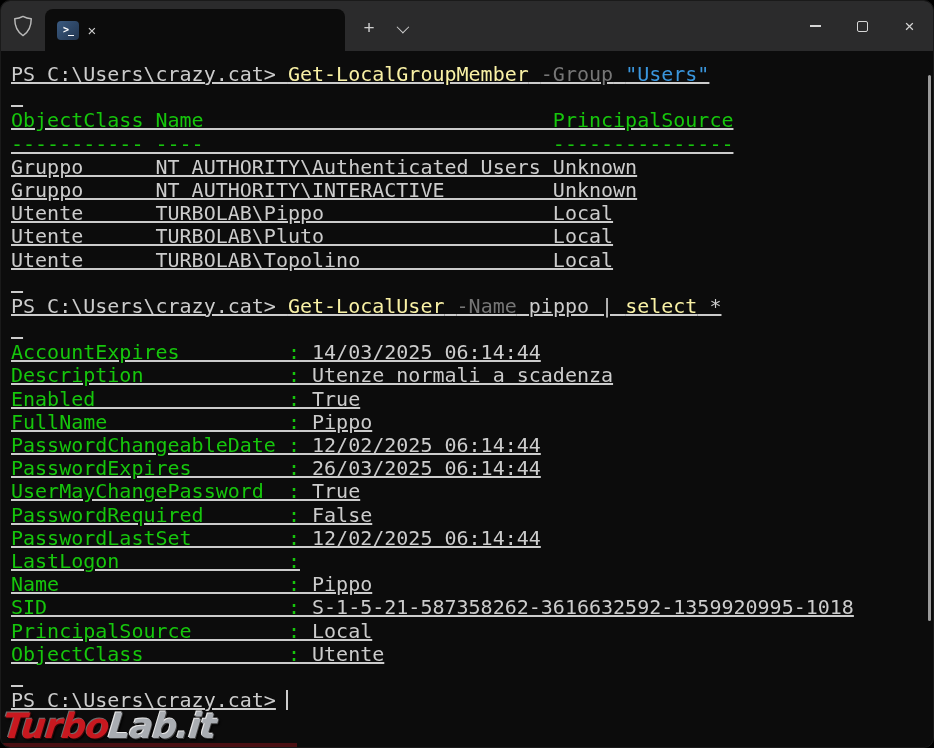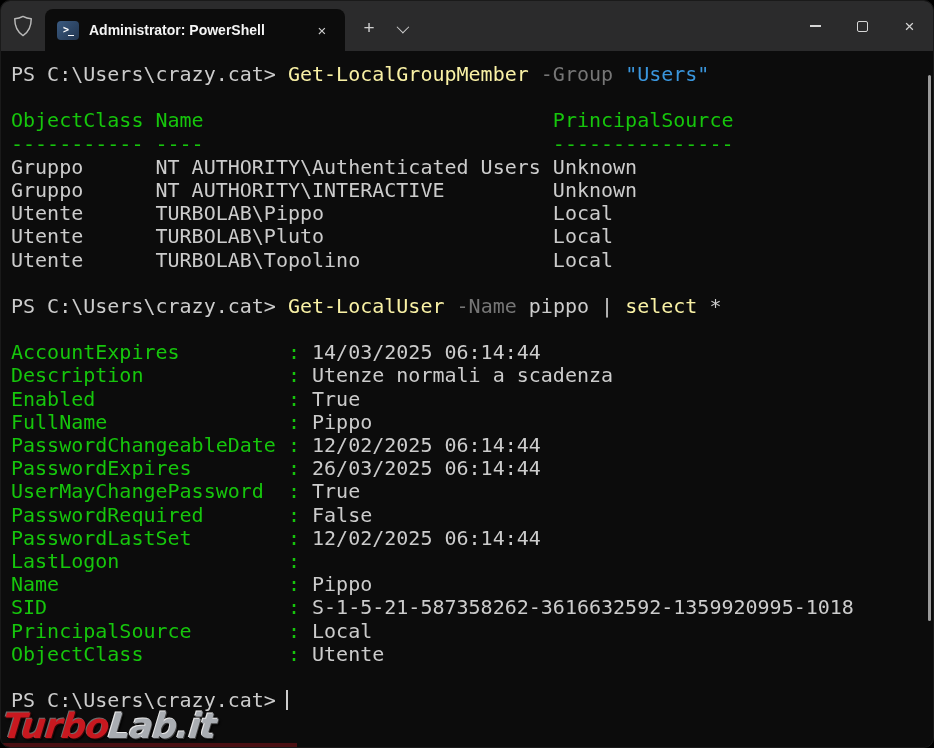--- a/index.html
+++ b/index.html
@@ -62,21 +62,21 @@
   .caption-btn .close-glyph { font-size:17px; line-height:1; }
 
   
   .terminal {
     position:absolute; left:0; top:50px; right:0; bottom:0;
     padding:12px 10px 0 10px;
     font-family:"DejaVu Sans Mono","Liberation Mono", monospace;
     font-size:20px; line-height:23.2px; color:#cccccc;
     white-space:pre; cursor:text;
   }
-  .t-line { height:23.2px; }
+  .t-line { height:23.2px;text-decoration:underline; }
   .cursor {
     display:inline-block; width:2px; height:20px;
     background:#cccccc; vertical-align:-3px; margin-left:10px;
   }
 
   
   .scroll-thumb {
     position:absolute; right:2px; top:74px; width:3px; height:546px;
     background:#9a9a9a; border-radius:2px;
   }
@@ -108,21 +108,20 @@
 
   <div class="titlebar">
     <div class="shield-wrap">
       <svg width="22" height="24" viewBox="0 0 24 26">
         <path d="M12 2.5 C15 4.2 18.5 5 21 5.2 C21 12.5 18.5 19.5 12 23.5 C5.5 19.5 3 12.5 3 5.2 C5.5 5 9 4.2 12 2.5 Z" fill="none" stroke="#b9b9b9" stroke-width="1.6" stroke-linejoin="round"></path>
       </svg>
     </div>
 
     <div class="tab">
       <div class="ps-icon">&gt;_</div>
-      <div class="tab-title">Administrator: PowerShell</div>
       <div class="tab-close">×</div>
     </div>
 
     <div class="bar-btn plus-btn">+</div>
     <div class="bar-btn">
       <span class="chevron"></span>
     </div>
 
     <div class="spacer"></div>
 

